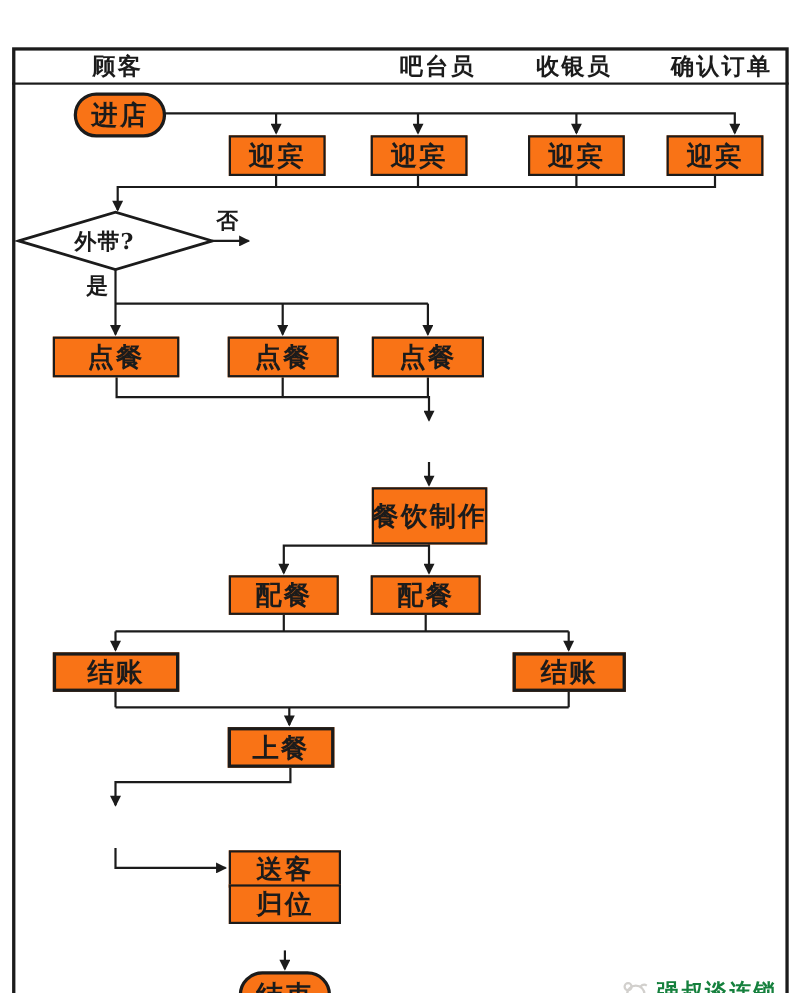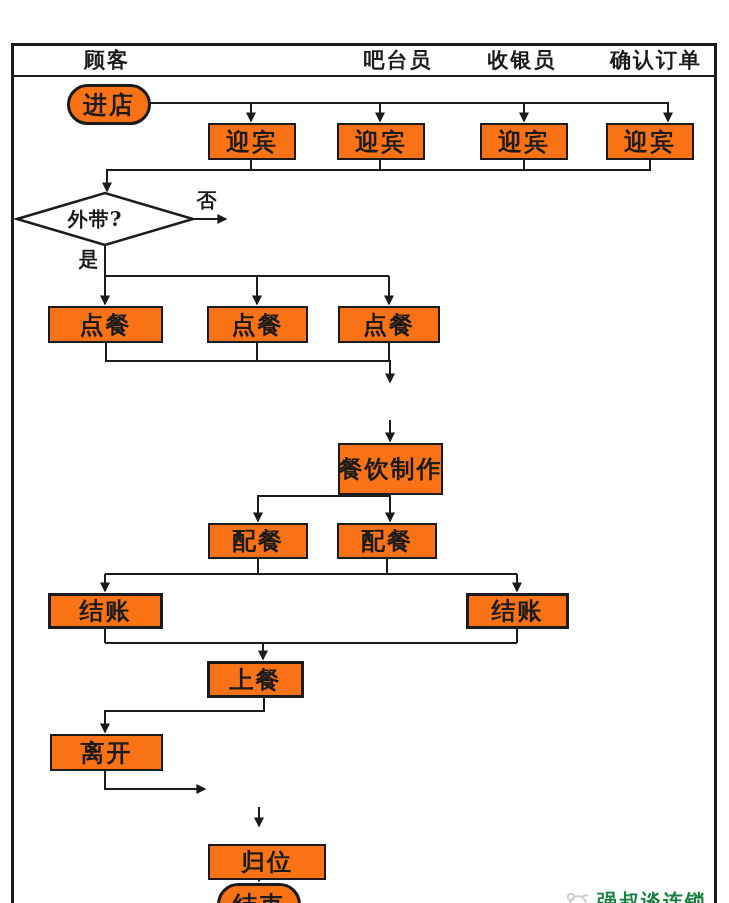--- a/index.html
+++ b/index.html
@@ -137,23 +137,23 @@
   <div class="node" style="left:338px;top:407px;width:105px;height:52px;">餐饮制作</div>
 
   <div class="node" style="left:208px;top:487px;width:100px;height:36px;">配餐</div>
   <div class="node" style="left:337px;top:487px;width:100px;height:36px;">配餐</div>
 
   <div class="node bold" style="left:48px;top:557px;width:115px;height:36px;">结账</div>
   <div class="node bold" style="left:466px;top:557px;width:103px;height:36px;">结账</div>
 
   <div class="node bold" style="left:207px;top:625px;width:97px;height:37px;">上餐</div>
 
-  <div class="node" style="left:50px;top:698px;width:113px;height:37px;">离开</div>
 
-  <div class="node" style="left:208px;top:808px;width:118px;height:36px;">归位</div>
+  <div class="node" style="left:208px;top:737px;width:102px;height:34px;">送客</div>
+  <div class="node" style="left:208px;top:768px;width:102px;height:36px;">归位</div>
 
   <div class="node stadium bold" style="left:217px;top:847px;width:84px;height:43px;">结束</div>
 
   <div class="watermark">
     <svg width="26" height="26" viewBox="0 0 26 26">
       <circle cx="14" cy="15" r="8" fill="none" stroke="#d2d0cd" stroke-width="2"></circle>
       <circle cx="7" cy="8" r="3.2" fill="none" stroke="#d2d0cd" stroke-width="2"></circle>
       <path d="M18 8 q3 -3 6 -1" fill="none" stroke="#d2d0cd" stroke-width="2"></path>
     </svg>
     <span>强叔谈连锁</span>

